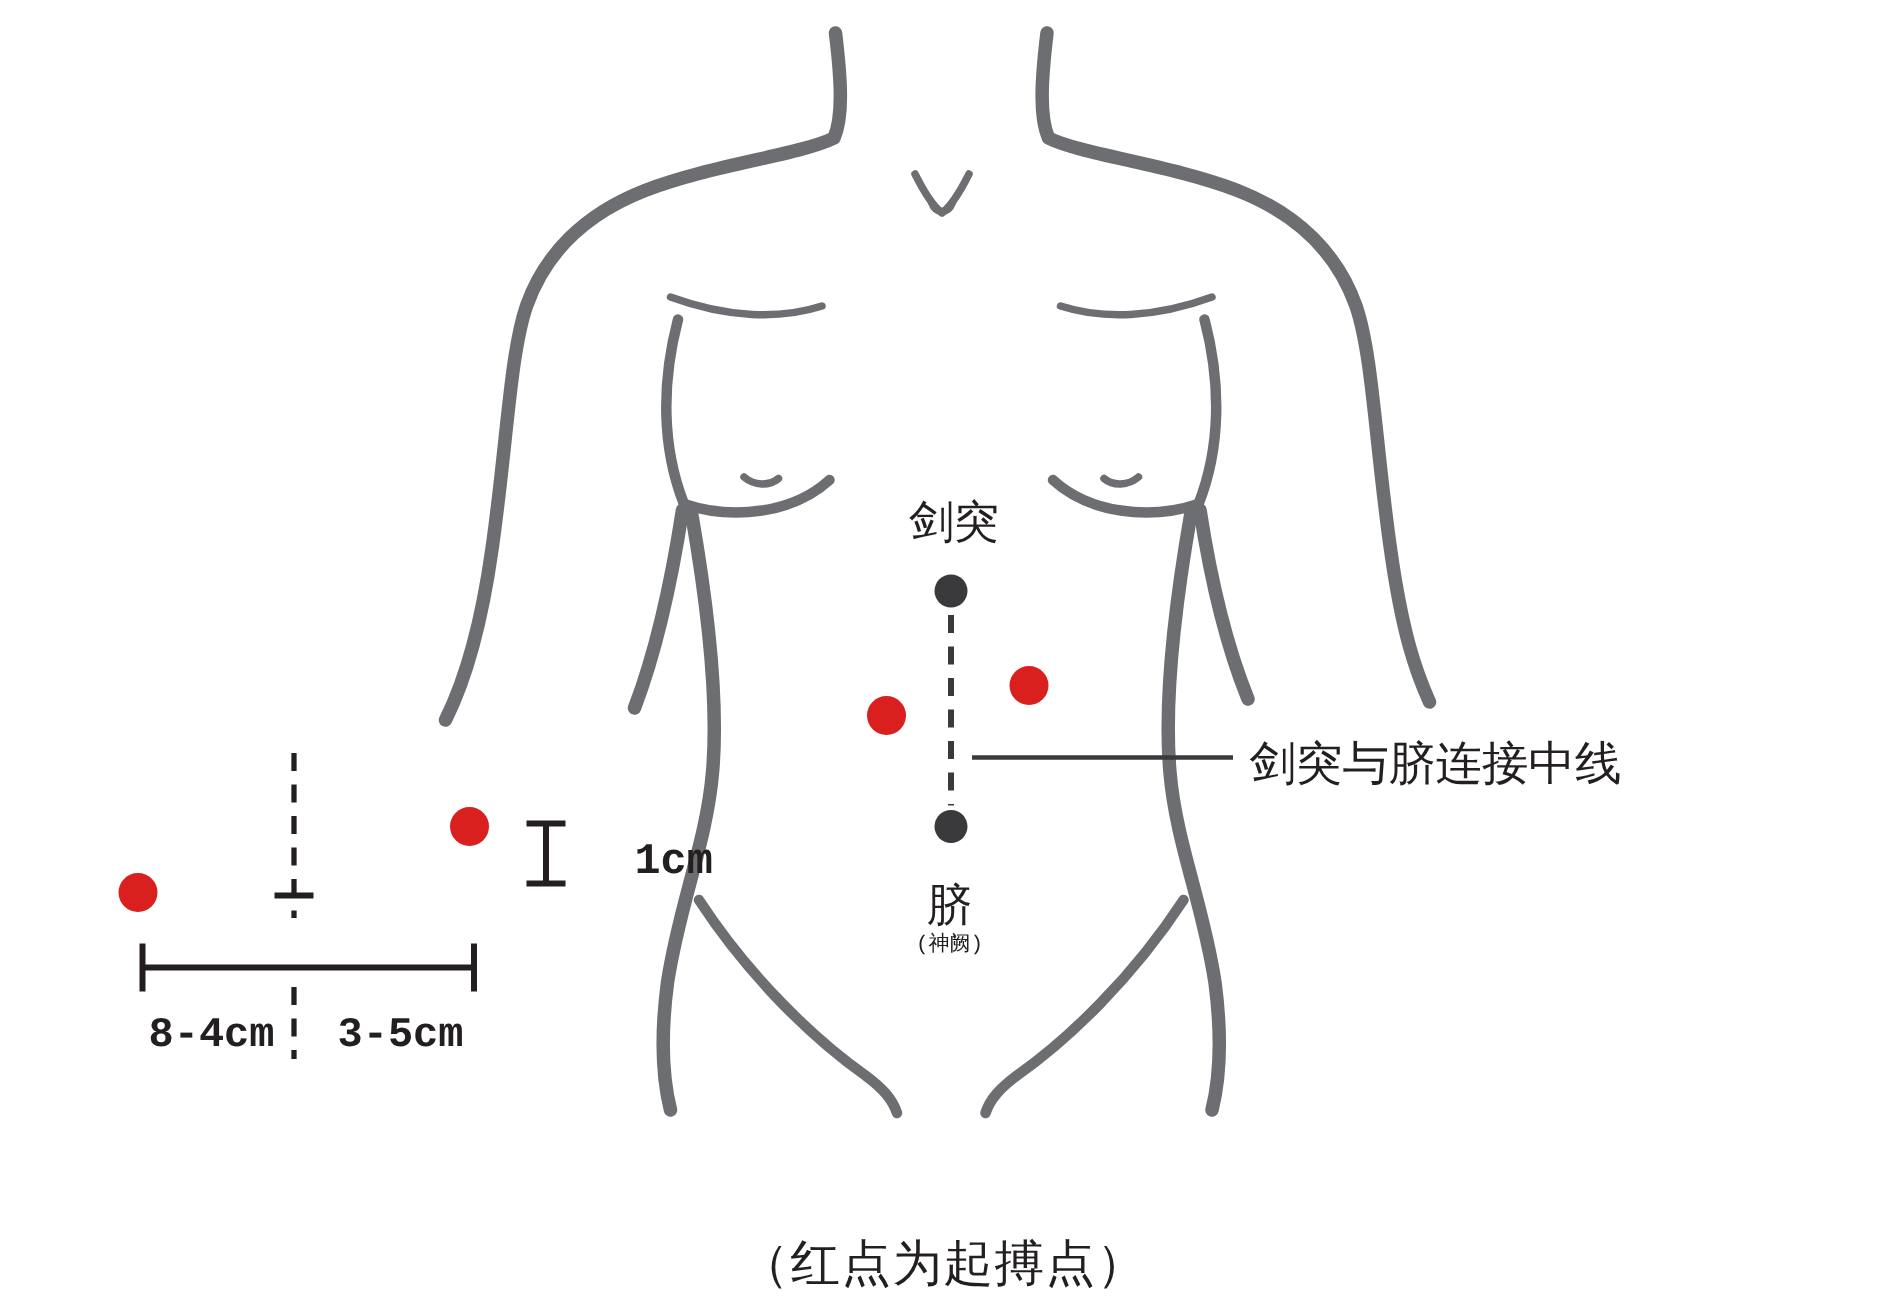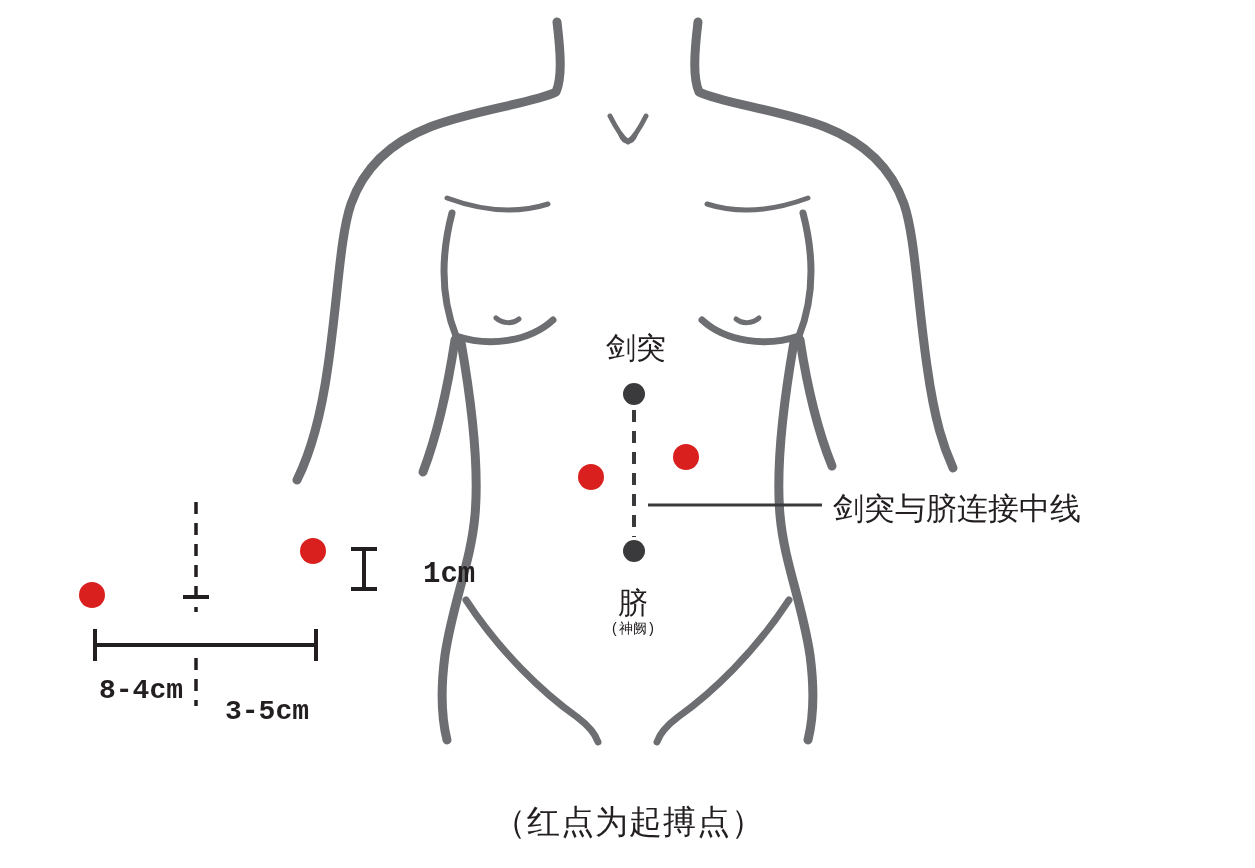--- a/index.html
+++ b/index.html
@@ -31,23 +31,23 @@
   .dot-dark{fill:var(--dark-point);stroke:none;}
   .dot-red{fill:var(--red-point);stroke:none;}
   .label{position:absolute;white-space:nowrap;color:var(--text);}
   .centered{transform:translateX(-50%);}
   .lbl-xiphoid{left:636px;top:328px;font-size:30px;}
   .lbl-navel{left:633px;top:583px;font-size:30px;}
   .lbl-navel-alt{left:633px;top:620px;font-size:14px;}
   .lbl-midline{left:833px;top:488px;font-size:31px;}
   .lbl-1cm{left:383px;top:558px;font-size:29px;font-weight:bold;margin-left:40px;}
   .lbl-range-left{left:141px;top:675px;font-size:28px;font-weight:bold;}
-  .lbl-range-right{left:267px;top:675px;font-size:28px;font-weight:bold;margin-top:21px;}
+  .lbl-range-right{left:267px;top:675px;font-size:28px;font-weight:bold;}
   .lbl-title{left:629px;top:758px;font-size:47px;font-weight:bold;letter-spacing:4px;}
-  .lbl-subtitle{left:629px;top:800px;font-size:33px;letter-spacing:1px;text-align:center;}
+  .lbl-subtitle{left:629px;top:820px;font-size:33px;letter-spacing:1px;text-align:center;}
 </style>
 </head>
 <body>
 
 <div class="canvas">
 
   <svg width="1255" height="868" viewBox="0 0 1255 868">
 
     <g>
       <path class="outline" d="M 557 22 C 561 55 562 78 556 92 C 534 103 474 110 430 127 C 389 143 363 170 351 204 C 340 236 338 296 328 366 C 320 423 309 456 297 480"></path>

